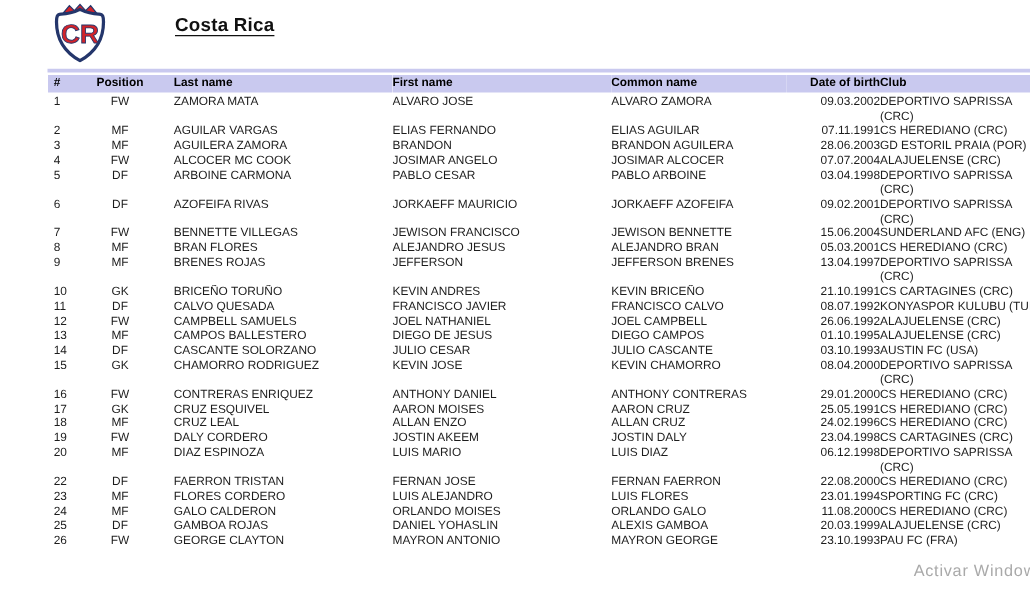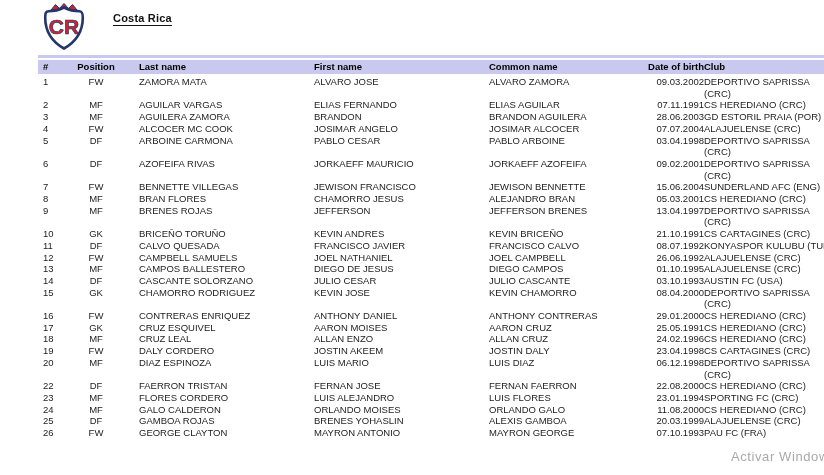--- a/index.html
+++ b/index.html
@@ -15,23 +15,23 @@
   }
   .crest {
     position: absolute;
     left: 18px;
     top: 2px;
     width: 44px;
     height: 48px;
   }
   .page-title {
     position: absolute;
-    left: 89px;
+    left: 116px;
     top: 12px;
-    font-size: 11px;
+    font-size: 15px;
     font-weight: bold;
     color: #111111;
     text-decoration: underline;
     text-underline-offset: 3px;
     letter-spacing: 0.2px;
   }
   .table-wrap {
     position: absolute;
     left: 14px;
     top: 55px;
@@ -185,21 +185,21 @@
             <td>BENNETTE VILLEGAS</td>
             <td>JEWISON FRANCISCO</td>
             <td>JEWISON BENNETTE</td>
             <td>15.06.2004</td>
             <td>SUNDERLAND AFC (ENG)</td>
           </tr>
           <tr>
             <td>8</td>
             <td>MF</td>
             <td>BRAN FLORES</td>
-            <td>CHAMORRO JESUS</td>
+            <td>ALEJANDRO JESUS</td>
             <td>ALEJANDRO BRAN</td>
             <td>05.03.2001</td>
             <td>CS HEREDIANO (CRC)</td>
           </tr>
           <tr>
             <td>9</td>
             <td>MF</td>
             <td>BRENES ROJAS</td>
             <td>JEFFERSON</td>
             <td>JEFFERSON BRENES</td>
@@ -332,32 +332,32 @@
             <td>GALO CALDERON</td>
             <td>ORLANDO MOISES</td>
             <td>ORLANDO GALO</td>
             <td>11.08.2000</td>
             <td>CS HEREDIANO (CRC)</td>
           </tr>
           <tr>
             <td>25</td>
             <td>DF</td>
             <td>GAMBOA ROJAS</td>
-            <td>BRENES YOHASLIN</td>
+            <td>DANIEL YOHASLIN</td>
             <td>ALEXIS GAMBOA</td>
             <td>20.03.1999</td>
             <td>ALAJUELENSE (CRC)</td>
           </tr>
           <tr>
             <td>26</td>
             <td>FW</td>
             <td>GEORGE CLAYTON</td>
             <td>MAYRON ANTONIO</td>
             <td>MAYRON GEORGE</td>
-            <td>07.10.1993</td>
+            <td>23.10.1993</td>
             <td>PAU FC (FRA)</td>
           </tr>
         </tbody>
     </table>
   </div>
 
   <div class="watermark">Activar Windows</div>
 
 </div>
 

